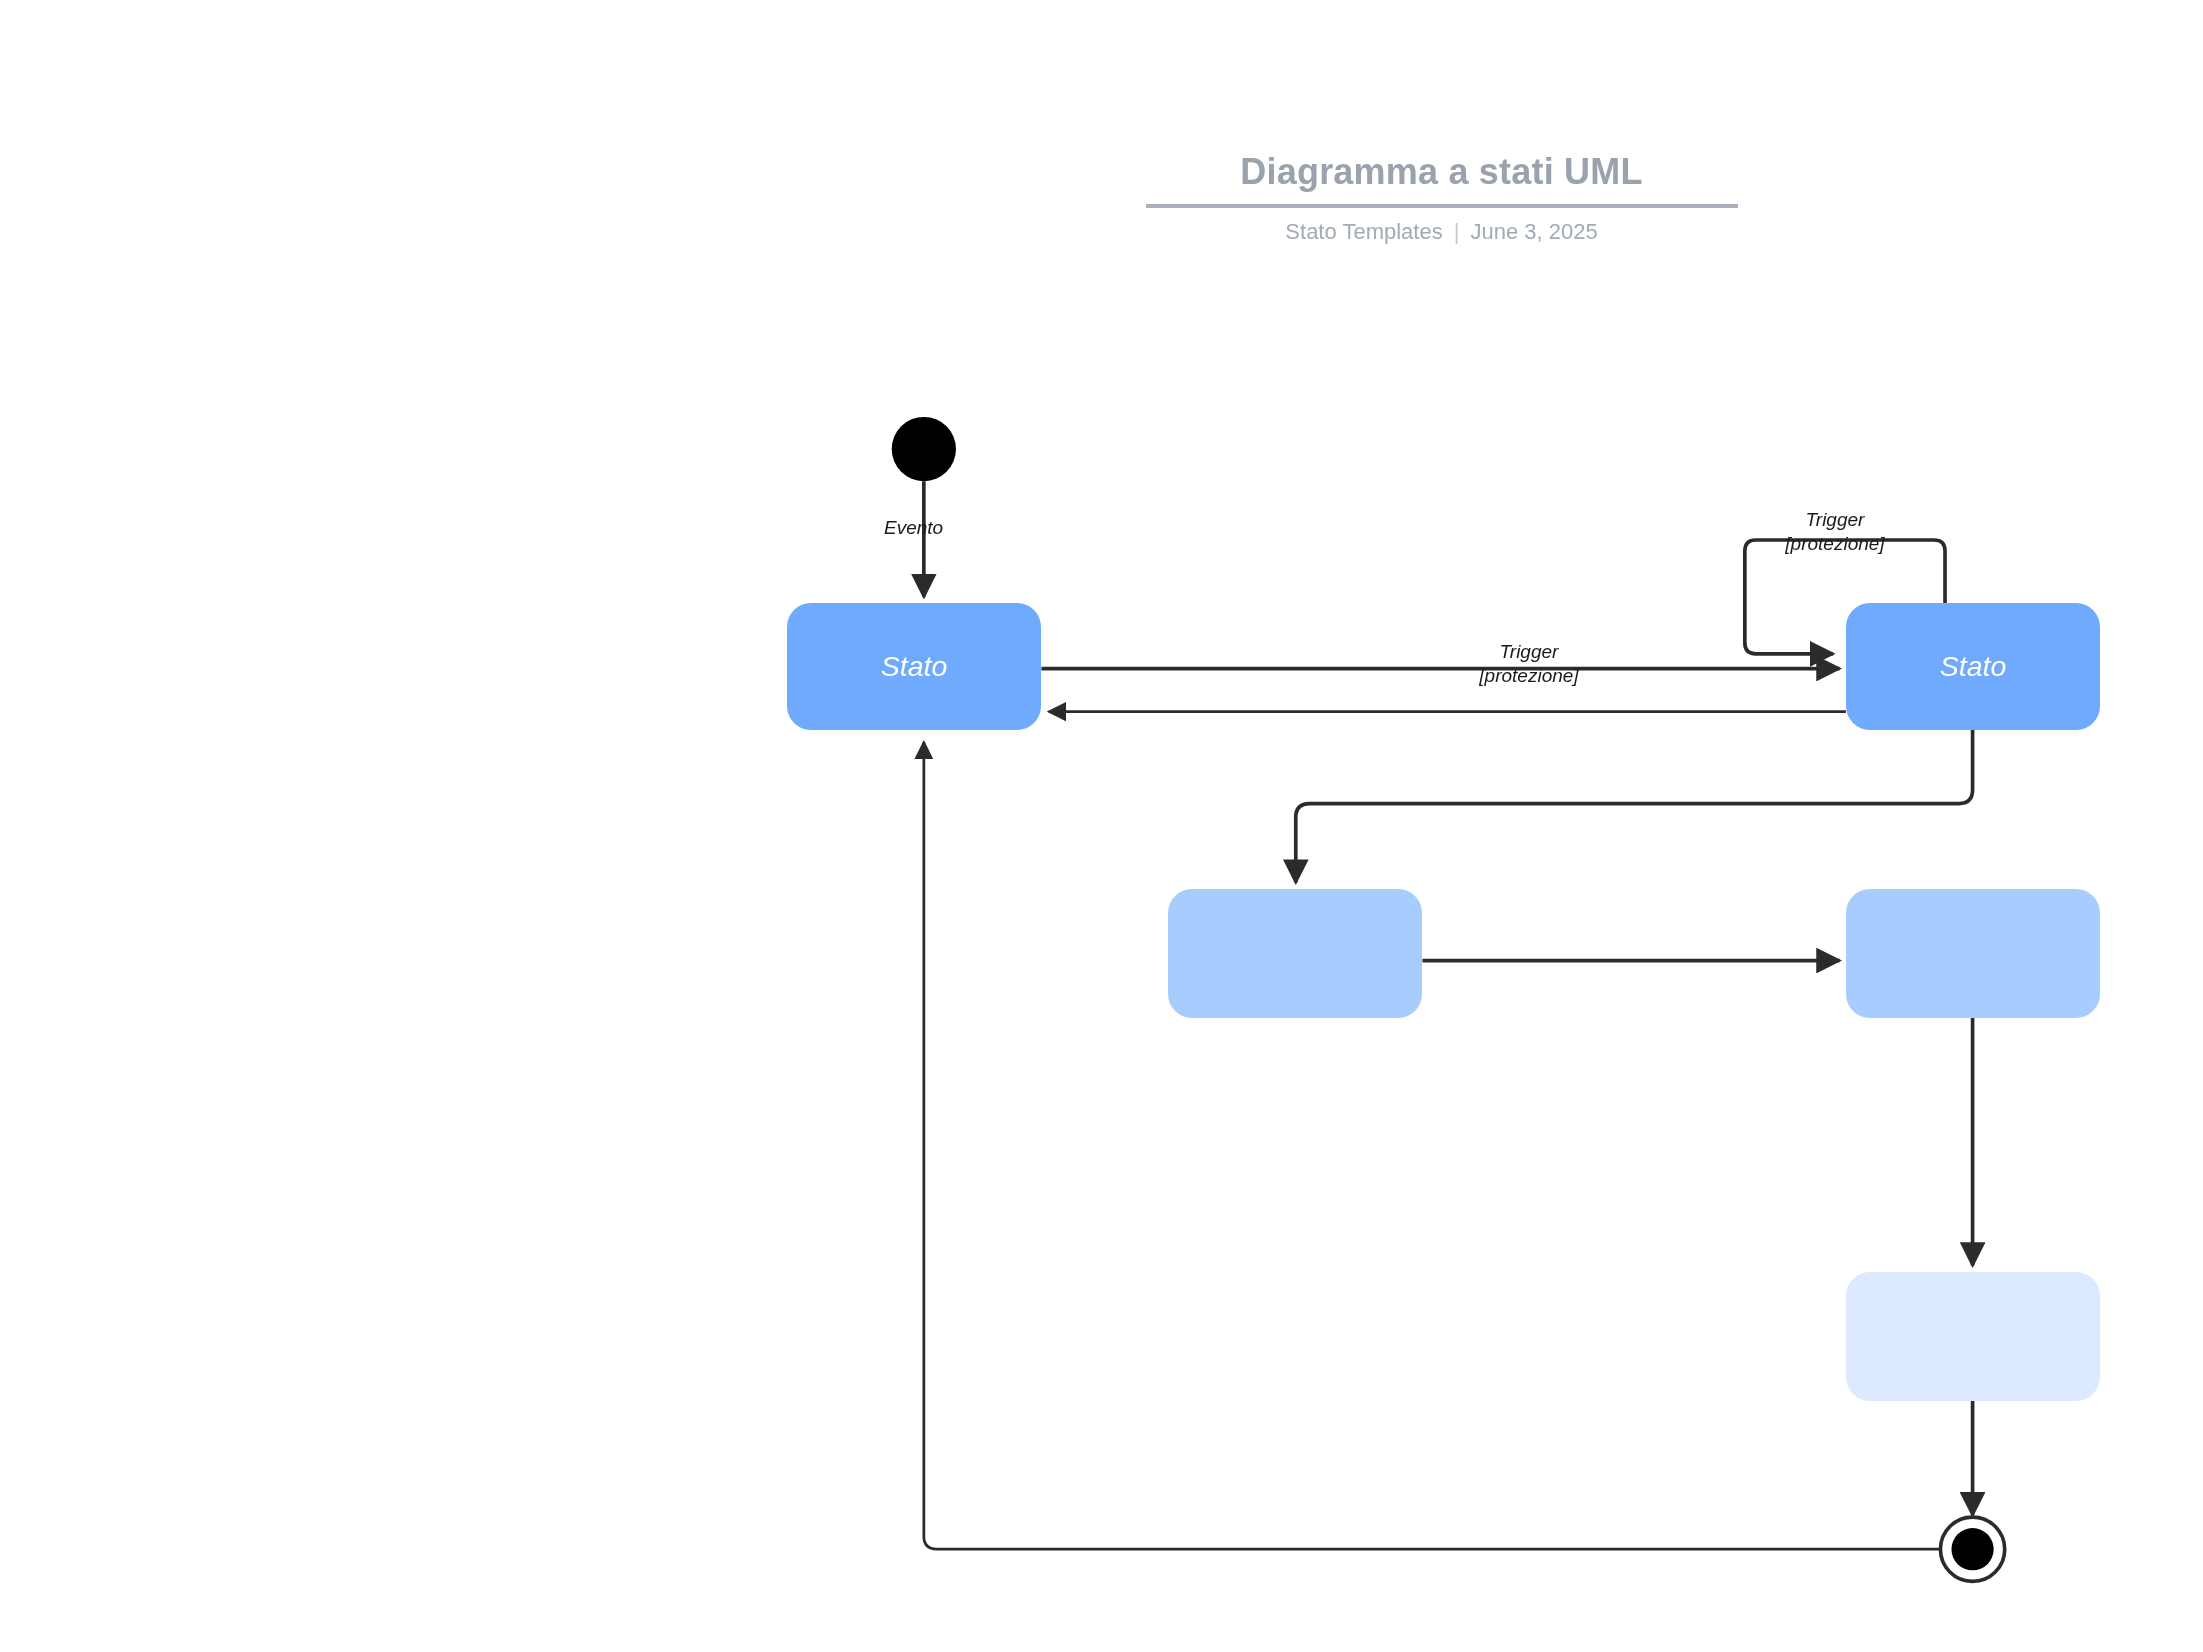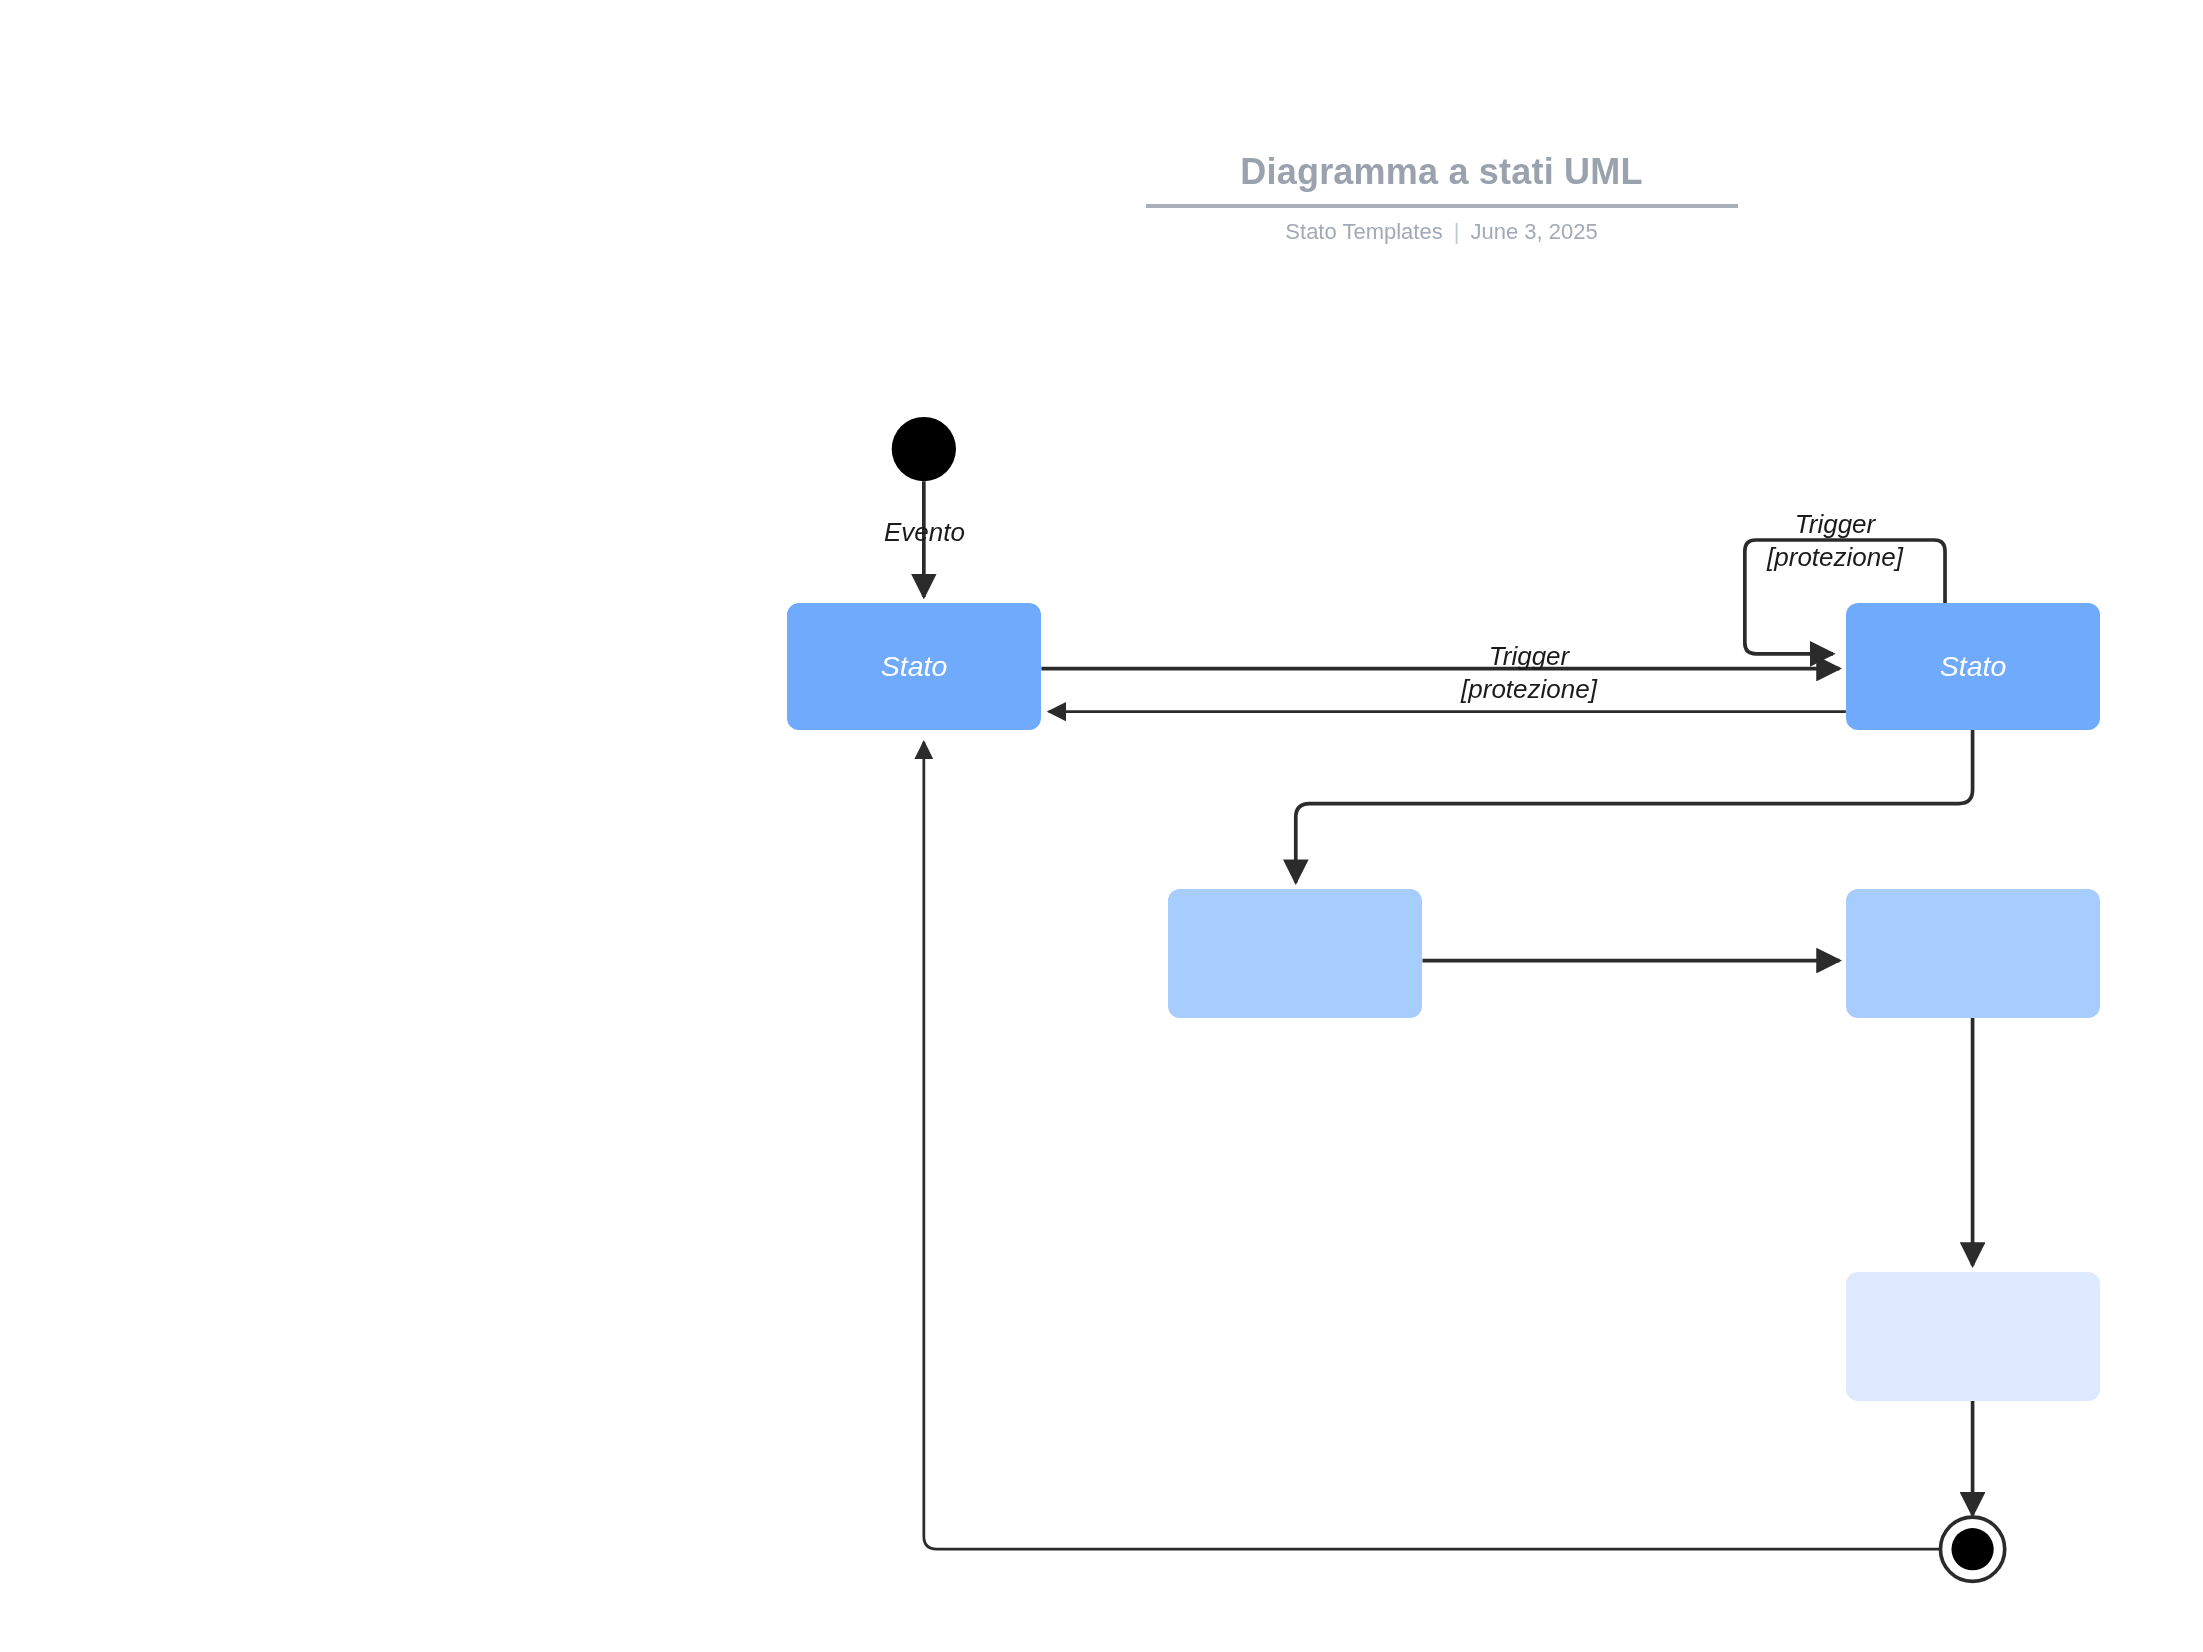--- a/index.html
+++ b/index.html
@@ -65,21 +65,21 @@
     position: absolute;
     left: 0;
     top: 0;
     width: 2204px;
     height: 1653px;
   }
 
   
   .state-box {
     position: absolute;
-    border-radius: 12px;
+    border-radius: 24px;
     display: flex;
     align-items: center;
     justify-content: center;
     box-sizing: border-box;
     text-align: right;
   }
   .state-label {
     font-size: 28.5px;
     font-style: italic;
     color: #ffffff;
@@ -88,21 +88,21 @@
 
   #state-a { left: 787px;  top: 603px;  width: 254px; height: 127px; background: #6faafd; }
   #state-b { left: 1846px; top: 603px;  width: 254px; height: 127px; background: #6faafd; }
   #state-c { left: 1168px; top: 889px;  width: 254px; height: 129px; background: #a7ccfe; }
   #state-d { left: 1846px; top: 889px;  width: 254px; height: 129px; background: #a7ccfe; }
   #state-e { left: 1846px; top: 1272px; width: 254px; height: 129px; background: #dce9fe; }
 
   
   .edge-label {
     position: absolute;
-    font-size: 26px;
+    font-size: 19px;
     font-style: italic;
     color: #1b1b1b;
     white-space: nowrap;
     user-select: none;
     line-height: 1.28;
   }
   #label-evento    { left: 884px;  top: 516px; }
   #label-mid       { left: 1419px; top: 640px; text-align: center; width: 220px; }
   #label-selfloop  { left: 1748px; top: 508px; text-align: center; width: 174px; }
 </style>

